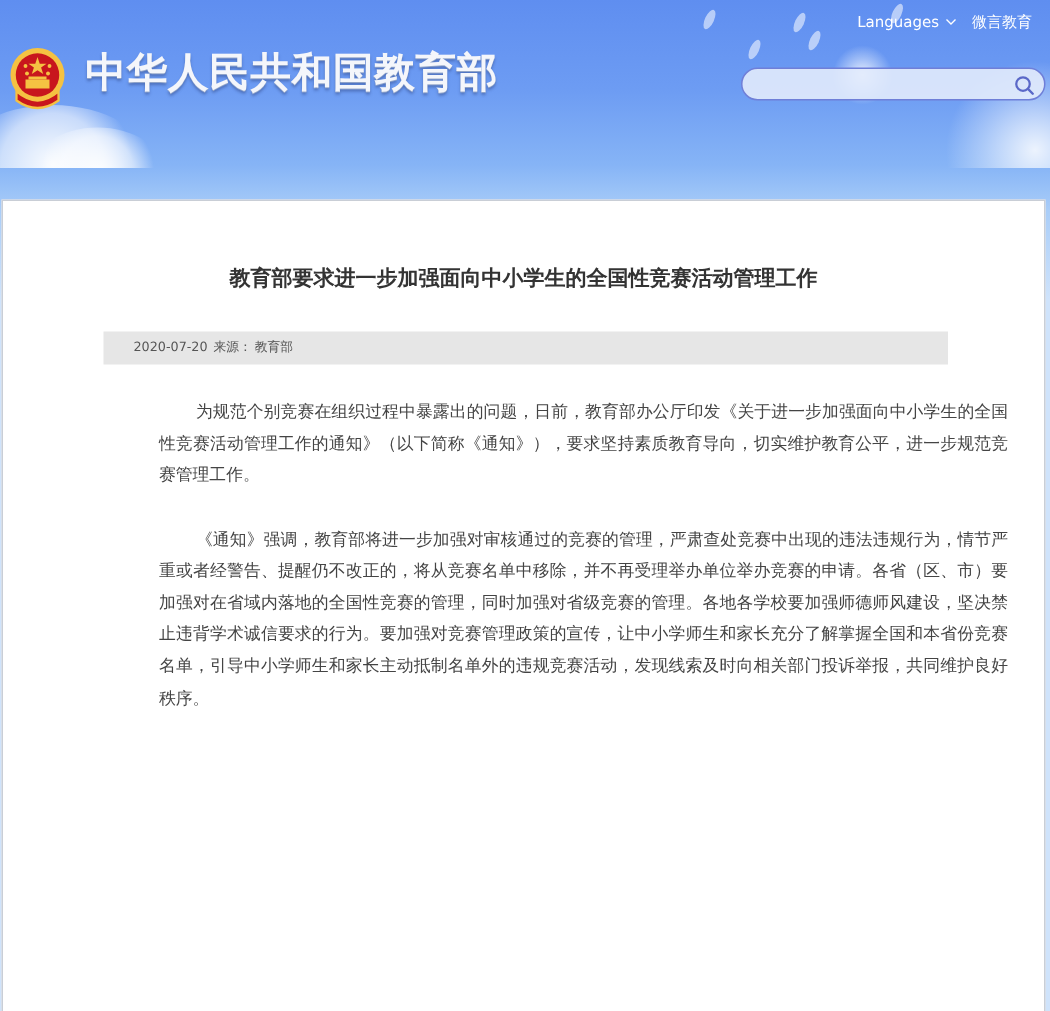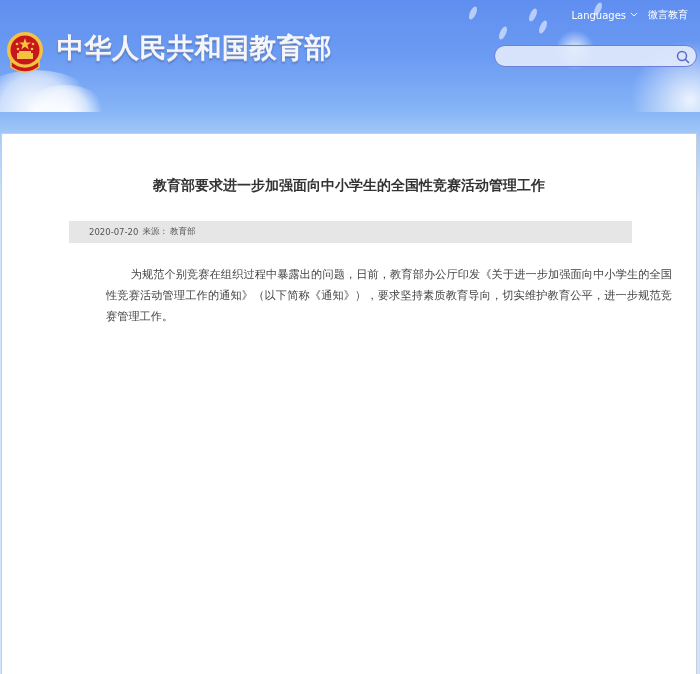--- a/index.html
+++ b/index.html
@@ -152,14 +152,15 @@
 
 <div class="card">
   <h1 class="article-title">教育部要求进一步加强面向中小学生的全国性竞赛活动管理工作</h1>
   <div class="meta-bar">
     <span>2020-07-20</span>
     <span style="margin-left:2px;">来源：</span>
     <span>教育部</span>
   </div>
   <div class="article-body">
     <p>为规范个别竞赛在组织过程中暴露出的问题，日前，教育部办公厅印发《关于进一步加强面向中小学生的全国性竞赛活动管理工作的通知》（以下简称《通知》），要求坚持素质教育导向，切实维护教育公平，进一步规范竞赛管理工作。</p>
+    <p>《通知》强调，教育部将进一步加强对审核通过的竞赛的管理，严肃查处竞赛中出现的违法违规行为，情节严重或者经警告、提醒仍不改正的，将从竞赛名单中移除，并不再受理举办单位举办竞赛的申请。各省（区、市）要加强对在省域内落地的全国性竞赛的管理，同时加强对省级竞赛的管理。各地各学校要加强师德师风建设，坚决禁止违背学术诚信要求的行为。要加强对竞赛管理政策的宣传，让中小学师生和家长充分了解掌握全国和本省份竞赛名单，引导中小学师生和家长主动抵制名单外的违规竞赛活动，发现线索及时向相关部门投诉举报，共同维护良好秩序。</p>
   </div>
 </div>
 
 </body></html>

